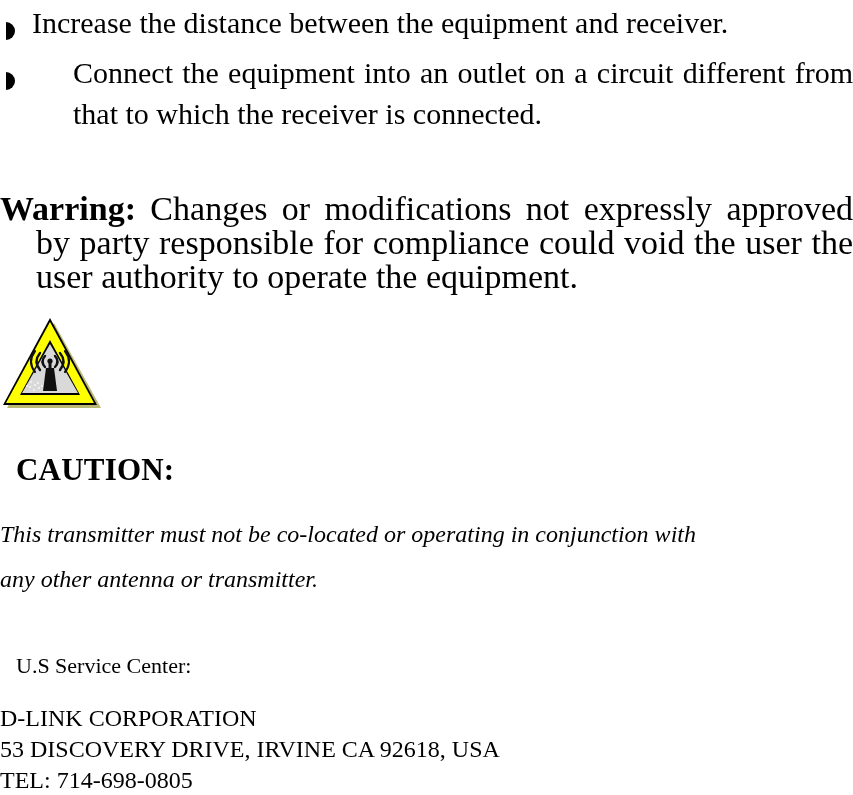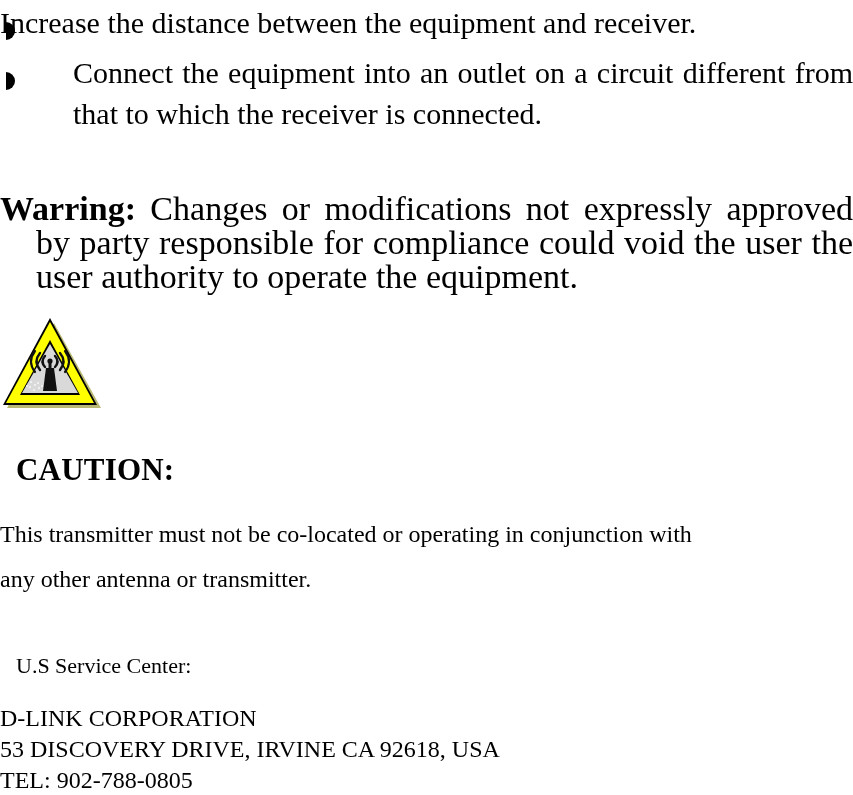--- a/index.html
+++ b/index.html
@@ -47,20 +47,21 @@
     display: block;
   }
 
   #bullet-1 {
     margin: 0;
     padding-top: 2px;
   }
   #bullet-1 .bullet-glyph { top: 10px; }
   #bullet-1 .bullet-text {
     padding-right: 0px;
+    margin-left: 32px;
   }
 
   #bullet-2 {
     margin: 0;
     padding-top: 9px;
   }
   #bullet-2 .bullet-glyph { top: 17px; }
   #bullet-2 .bullet-text {
     padding-left: 73px;
     padding-right: 0px;
@@ -99,20 +100,21 @@
     font-weight: bold;
     line-height: 36px;
     letter-spacing: 0.2px;
   }
   .caution-body {
     margin: 0;
     padding-top: 8px;
     font-size: 24px;
     line-height: 45px;
     text-align: left;
+    font-style: italic;
   }
   .caution-body .line {
     display: block;
     white-space: nowrap;
   }
 
   
   .service-heading {
     margin: 16px;
     padding-top: 30px;
@@ -202,16 +204,16 @@
   <h1 class="caution-heading">CAUTION:</h1>
   <div class="caution-body">
     <span class="line">This transmitter must not be co-located or operating in conjunction with</span>
     <span class="line">any other antenna or transmitter.</span>
   </div>
 
   <h1 class="service-heading">U.S Service Center:</h1>
   <ul class="service-lines">
     <li>D-LINK CORPORATION</li>
     <li>53 DISCOVERY DRIVE, IRVINE CA 92618, USA</li>
-    <li>TEL: 902-788-0805</li>
+    <li>TEL: 714-698-0805</li>
   </ul>
 
 </div>
 
 </body></html>

